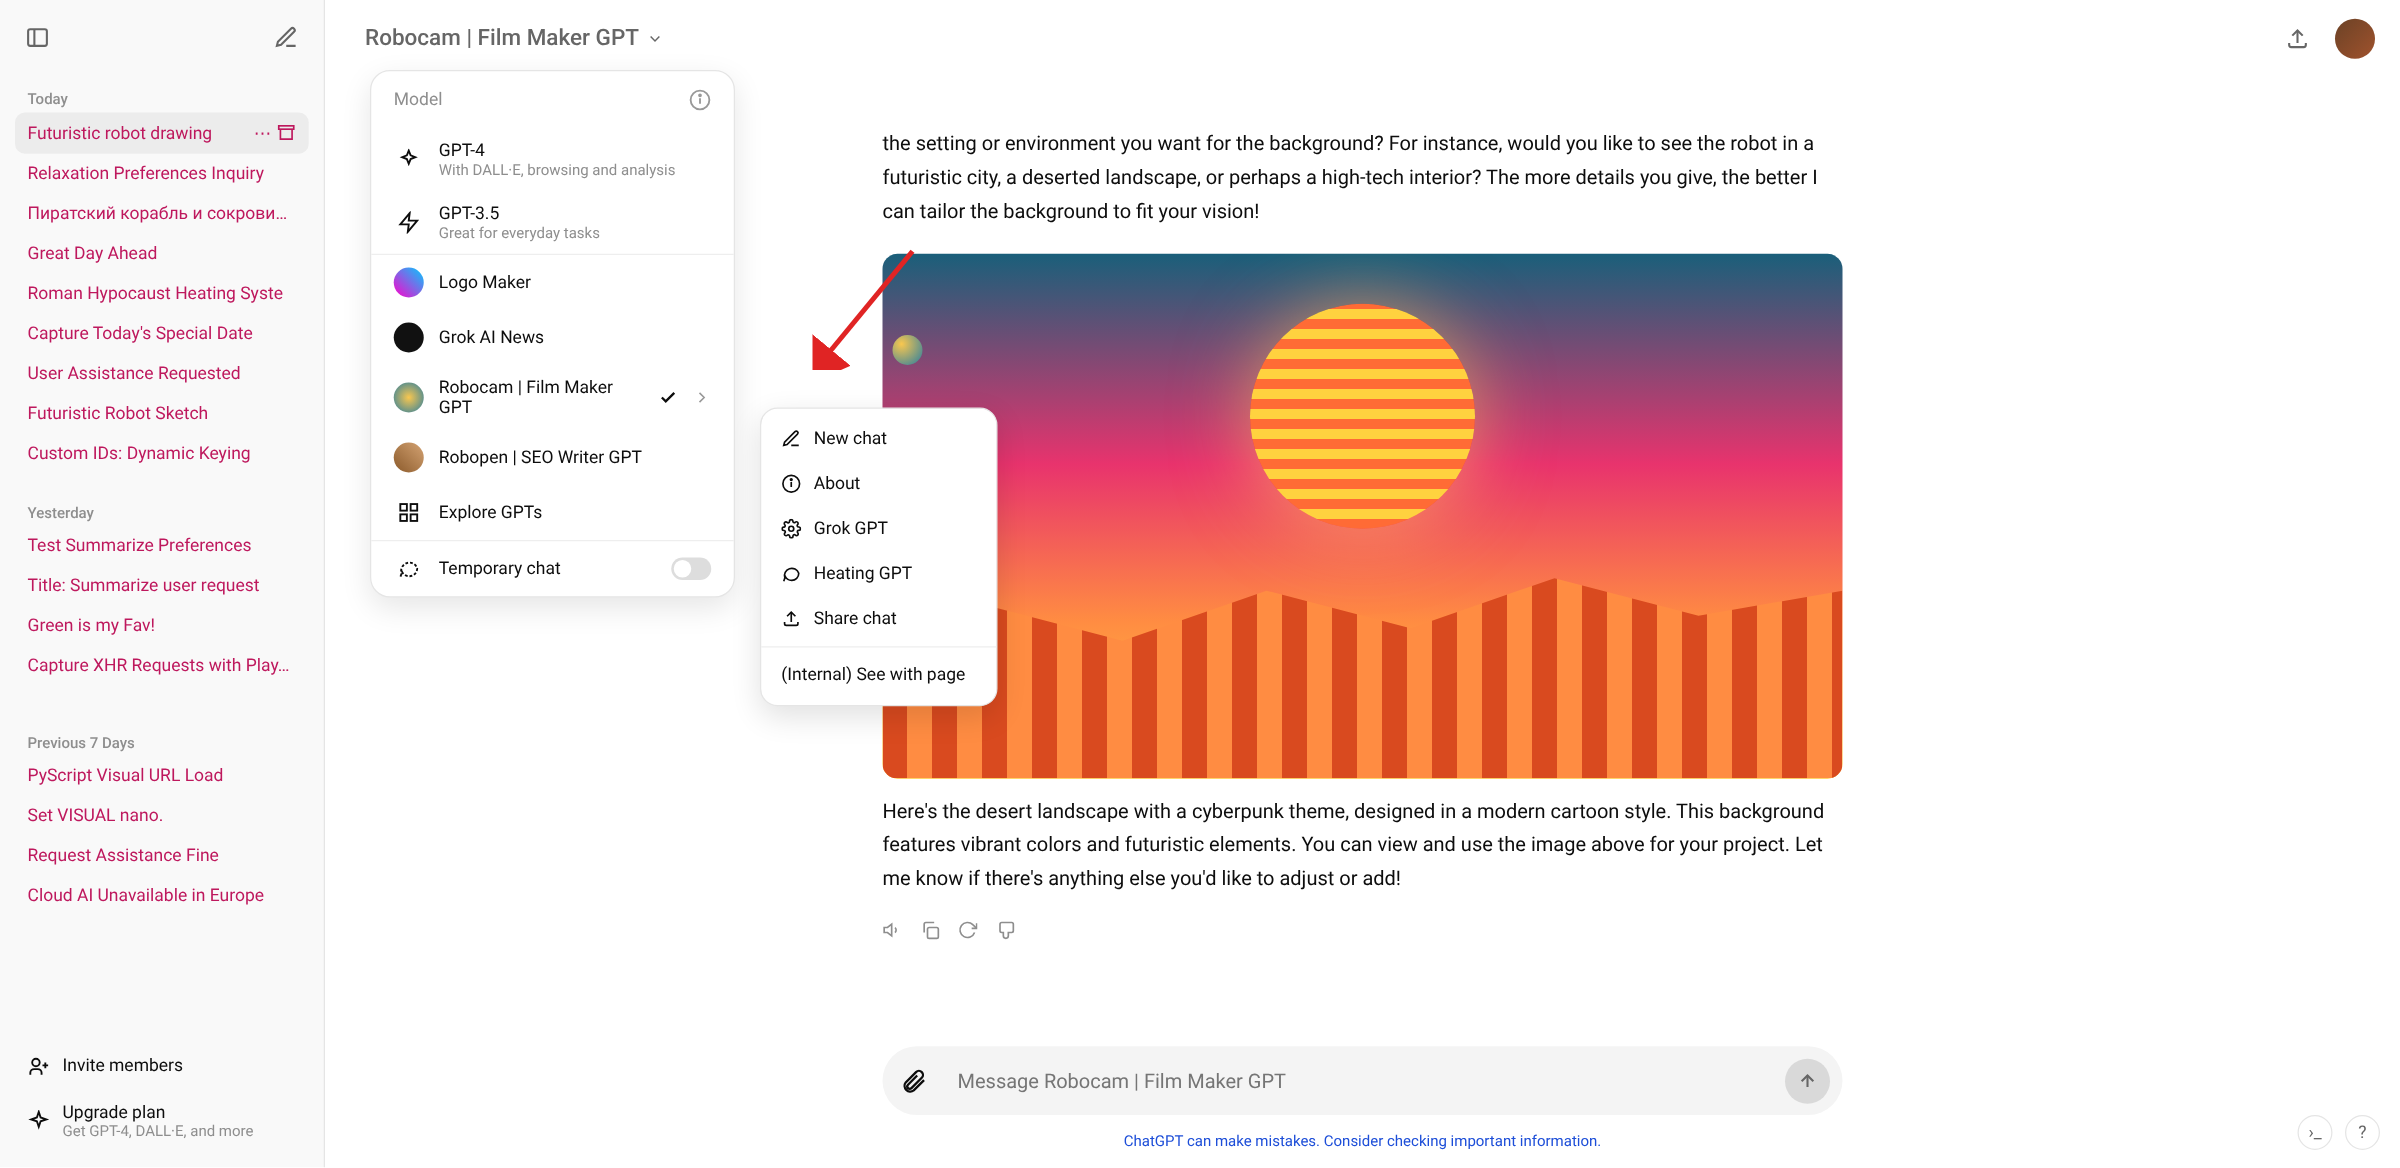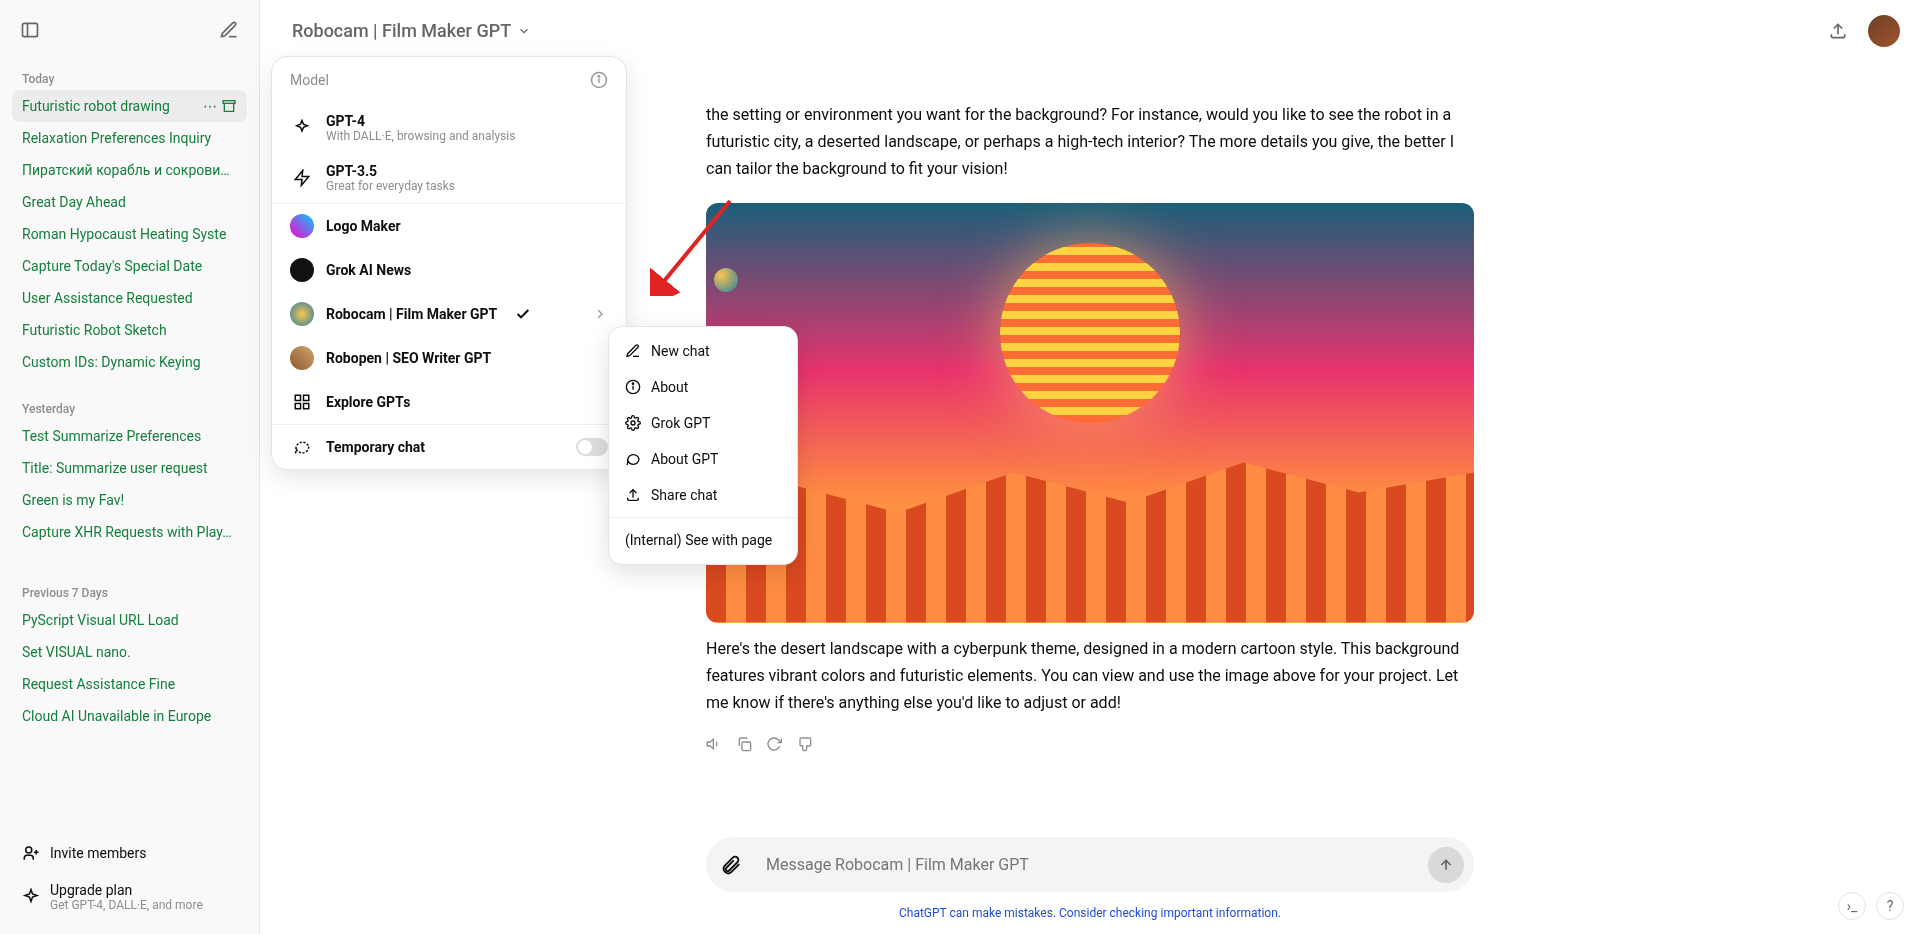--- a/index.html
+++ b/index.html
@@ -2,40 +2,40 @@
 <html><head>
 <meta charset="utf-8">
 <style>
 * { margin: 0; padding: 0; box-sizing: border-box; font-family: -apple-system, BlinkMacSystemFont, "Segoe UI", Roboto, sans-serif; }
 body { width: 1920px; height: 934px; background: #fff; color: #0d0d0d; overflow: hidden; display: flex; }
 .sidebar { width: 260px; background: #f9f9f9; border-right: 1px solid #e5e5e5; display: flex; flex-direction: column; padding: 12px; }
 .sidebar-top { display: flex; justify-content: space-between; align-items: center; margin-bottom: 16px; }
 .icon-btn { width: 36px; height: 36px; border: none; background: transparent; border-radius: 8px; display: flex; align-items: center; justify-content: center; cursor: pointer; color: #666; }
 .section-label { font-size: 12px; color: #8e8e8e; font-weight: 500; padding: 8px 10px 4px; }
 .conv-list { list-style: none; }
-.conv-item { padding: 8px 10px; font-size: 14px; color: #15803d; border-radius: 8px; cursor: pointer; white-space: nowrap; overflow: hidden; text-overflow: ellipsis; display: flex; align-items: center; justify-content: space-between; }
+.conv-item { padding: 8px 10px; font-size: 14px; color: #be185d; border-radius: 8px; cursor: pointer; white-space: nowrap; overflow: hidden; text-overflow: ellipsis; display: flex; align-items: center; justify-content: space-between; }
 .conv-item.active { background: #ececec; }
 .conv-item .item-actions { display: none; gap: 4px; }
 .conv-item.active .item-actions { display: flex; }
 .sidebar-bottom { margin-top: auto; }
 .bottom-link { display: flex; align-items: center; gap: 10px; padding: 10px; border-radius: 8px; cursor: pointer; font-size: 14px; }
 .bottom-sub { font-size: 12px; color: #8e8e8e; }
 .main { flex: 1; display: flex; flex-direction: column; position: relative; }
 .header { display: flex; align-items: center; padding: 12px 20px; }
 .model-select { display: flex; align-items: center; gap: 6px; padding: 8px 12px; border-radius: 10px; background: transparent; border: none; font-size: 18px; font-weight: 500; color: #666; cursor: pointer; }
 .header-right { margin-left: auto; display: flex; align-items: center; gap: 12px; }
 .avatar { width: 32px; height: 32px; border-radius: 50%; background: linear-gradient(135deg, #6b4226, #a0522d); }
 .content { flex: 1; overflow-y: auto; padding: 0 20px; position: relative; }
-.model-dropdown { position: absolute; top: 56px; left: 271px; width: 356px; background: #fff; border: 1px solid #e5e5e5; border-radius: 16px; box-shadow: 0 8px 24px rgba(0,0,0,0.1); z-index: 20; }
+.model-dropdown { position: absolute; top: 56px; left: 296px; width: 292px; background: #fff; border: 1px solid #e5e5e5; border-radius: 16px; box-shadow: 0 8px 24px rgba(0,0,0,0.1); z-index: 20; }
 .dd-header { display: flex; justify-content: space-between; align-items: center; padding: 14px 18px; font-size: 14px; color: #8e8e8e; }
 .dd-item { display: flex; align-items: center; gap: 12px; padding: 10px 18px; cursor: pointer; }
 .dd-item .icon { width: 24px; height: 24px; display: flex; align-items: center; justify-content: center; color: #0d0d0d; }
 .dd-item .gpt-icon { width: 24px; height: 24px; border-radius: 50%; background: #333; display: flex; align-items: center; justify-content: center; color: #fff; font-size: 10px; flex-shrink: 0; }
 .dd-item .texts { flex: 1; }
-.dd-item .title { font-size: 14px; font-weight: 700; }
+.dd-item .title { font-size: 14px; font-weight: 400; }
 .dd-item .subtitle { font-size: 12px; color: #8e8e8e; }
 .dd-divider { border: none; border-top: 1px solid #eee; }
 .dd-item.selected .check { color: #0d0d0d; }
 .check { margin-left: 6px; }
 .chevron-right { margin-left: auto; color: #999; }
 .toggle { width: 32px; height: 18px; background: #ddd; border-radius: 10px; position: relative; margin-left: auto; }
 .toggle::after { content: ""; width: 14px; height: 14px; background: #fff; border-radius: 50%; position: absolute; top: 2px; left: 2px; }
 .submenu { position: absolute; top: 326px; left: 608px; width: 190px; background: #fff; border: 1px solid #e5e5e5; border-radius: 14px; box-shadow: 0 8px 24px rgba(0,0,0,0.12); z-index: 30; padding: 6px 0; }
 .sub-item { display: flex; align-items: center; gap: 10px; padding: 10px 16px; font-size: 14px; cursor: pointer; }
 .sub-divider { border: none; border-top: 1px solid #eee; margin: 4px 0; }
@@ -355,21 +355,21 @@
     <svg width="16" height="16" viewBox="0 0 24 24" fill="none" stroke="currentColor" stroke-width="2">
         <circle cx="12" cy="12" r="3"></circle>
         <path d="M19.4 15a1.65 1.65 0 00.33 1.82l.06.06a2 2 0 11-2.83 2.83l-.06-.06a1.65 1.65 0 00-1.82-.33 1.65 1.65 0 00-1 1.51V21a2 2 0 01-4 0v-.09a1.65 1.65 0 00-1-1.51 1.65 1.65 0 00-1.82.33l-.06.06a2 2 0 11-2.83-2.83l.06-.06a1.65 1.65 0 00.33-1.82 1.65 1.65 0 00-1.51-1H3a2 2 0 010-4h.09a1.65 1.65 0 001.51-1 1.65 1.65 0 00-.33-1.82l-.06-.06a2 2 0 112.83-2.83l.06.06a1.65 1.65 0 001.82.33h0a1.65 1.65 0 001-1.51V3a2 2 0 014 0v.09a1.65 1.65 0 001 1.51 1.65 1.65 0 001.82-.33l.06-.06a2 2 0 112.83 2.83l-.06.06a1.65 1.65 0 00-.33 1.82v0a1.65 1.65 0 001.51 1H21a2 2 0 010 4h-.09a1.65 1.65 0 00-1.51 1z"></path>
       </svg>
     <span>Grok GPT</span>
   </div>
   <div class="sub-item">
     <svg width="16" height="16" viewBox="0 0 24 24" fill="none" stroke="currentColor" stroke-width="2">
         <path d="M21 11.5a8.38 8.38 0 01-8.5 8.5 8.5 8.5 0 01-7.6-4.7L3 21l1.3-3.9A8.5 8.5 0 1121 11.5z"></path>
       </svg>
-    <span>About GPT</span>
+    <span>Heating GPT</span>
   </div>
   <div class="sub-item">
     <svg width="16" height="16" viewBox="0 0 24 24" fill="none" stroke="currentColor" stroke-width="2">
         <path d="M4 16v2a2 2 0 002 2h12a2 2 0 002-2v-2"></path>
         <polyline points="7 9 12 4 17 9"></polyline>
         <line x1="12" y1="4" x2="12" y2="16"></line>
       </svg>
     <span>Share chat</span>
   </div>
   <hr class="sub-divider">

